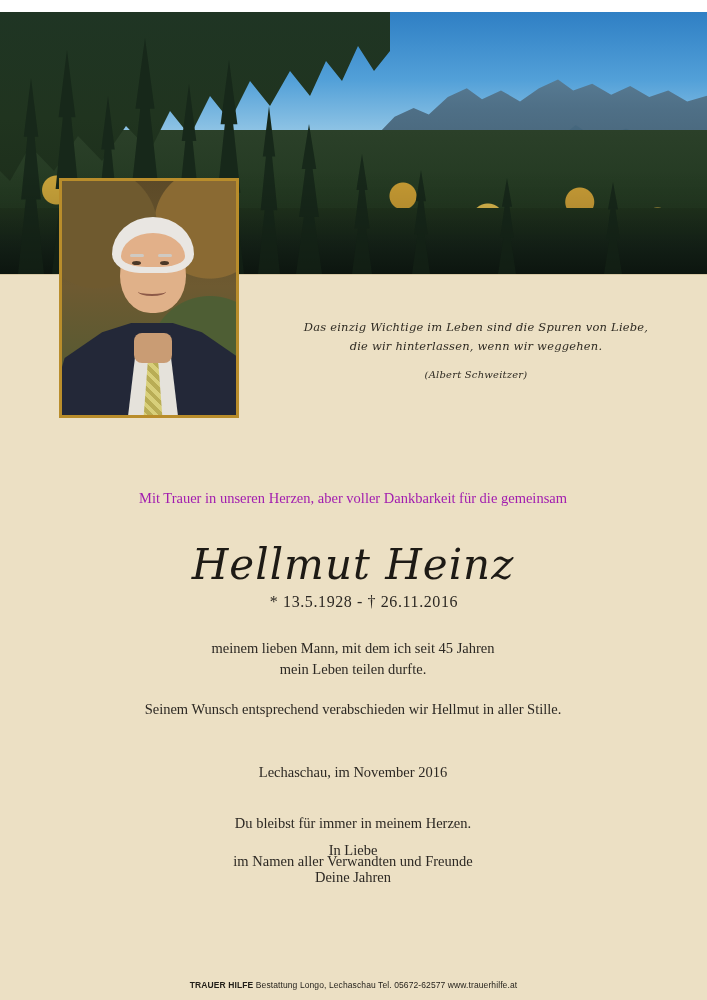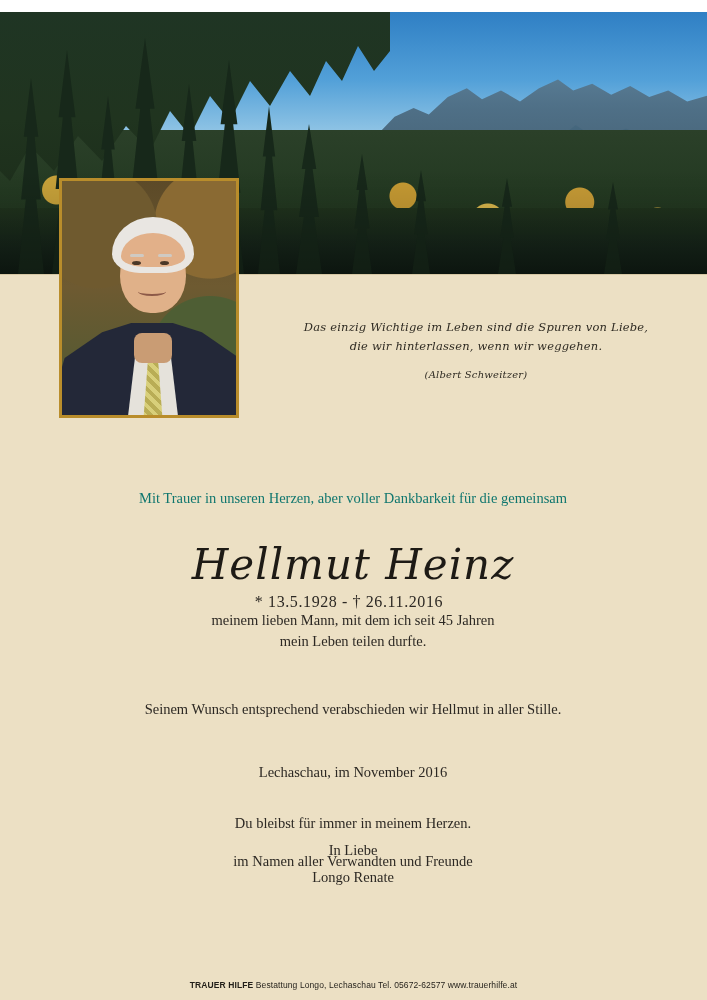--- a/index.html
+++ b/index.html
@@ -276,60 +276,60 @@
 
   .intro {
     position: absolute;
     left: 53px;
     top: 476px;
     width: 600px;
     text-align: center;
     font-family: "Liberation Serif", serif;
     font-size: 14.5px;
     line-height: 21px;
-    color: #0f766e;
+    color: #a21caf;
   }
 
   .name {
     position: absolute;
     left: 53px;
     top: 531px;
     width: 600px;
     text-align: center;
     font-family: "DejaVu Serif", serif;
     font-style: italic;
     font-size: 42px;
     line-height: 44px;
     color: #1d1a15;
     letter-spacing: 1px;
   }
 
   .dates {
     position: absolute;
-    left: 49px;
+    left: 64px;
     top: 581px;
     width: 600px;
     text-align: center;
     font-family: "Liberation Serif", serif;
     font-size: 16px;
     color: #2c2823;
     letter-spacing: 0.6px;
   }
 
   .block {
     position: absolute;
     left: 53px;
     width: 600px;
     text-align: center;
     font-family: "Liberation Serif", serif;
     font-size: 14.5px;
     line-height: 21px;
     color: #2c2823;
   }
-  .b-spouse { top: 598px; }
+  .b-spouse { top: 626px; }
   .b-wish   { top: 687px; font-family: Liberation Serif, serif; }
   .b-place  { top: 750px; }
   .b-love   { top: 798px; line-height: 27px; }
   .b-family { top: 839px; }
 
   .footer {
     position: absolute;
     left: 0;
     top: 968px;
     width: 707px;
@@ -408,21 +408,21 @@
     <span>mein Leben teilen durfte.</span>
   </div>
 
   <div class="block b-wish">Seinem Wunsch entsprechend verabschieden wir Hellmut in aller Stille.</div>
 
   <div class="block b-place">Lechaschau, im November 2016</div>
 
   <div class="block b-love">
     <span>Du bleibst für immer in meinem Herzen.</span><br>
     <span>In Liebe</span><br>
-    <span>Longo Renate</span>
+    <span>Deine Jahren</span>
   </div>
 
   <div class="block b-family">im Namen aller Verwandten und Freunde</div>
 
   <div class="footer">
     <b>TRAUER HILFE</b>
     <span>Bestattung Longo, Lechaschau Tel. 05672-62577 www.trauerhilfe.at</span>
   </div>
 
 </div>

